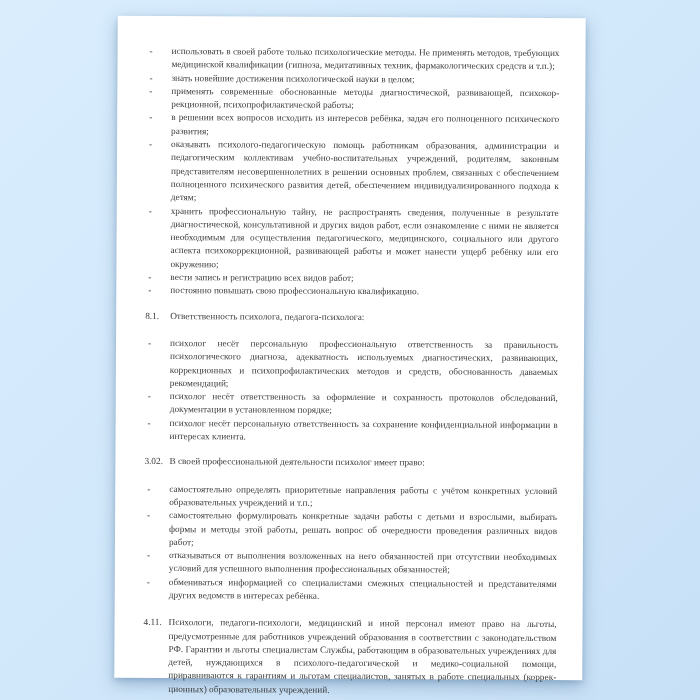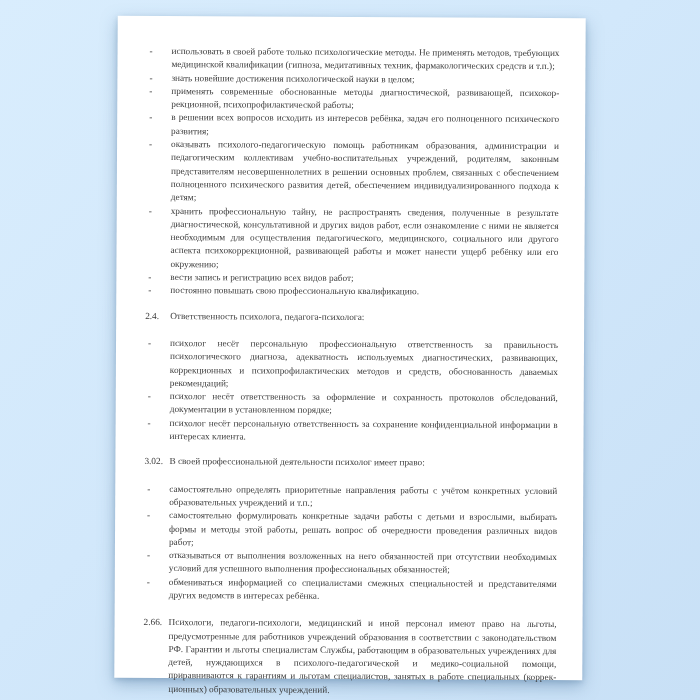--- a/index.html
+++ b/index.html
@@ -67,21 +67,21 @@
       <div class="row">
         <span class="marker">-</span>
         <span class="txt">вести запись и регистрацию всех видов работ;</span>
       </div>
       <div class="row">
         <span class="marker">-</span>
         <span class="txt">постоянно повышать свою профессиональную квалификацию.</span>
       </div>
 
       <div class="row heading">
-        <span class="num">2.4.</span>
+        <span class="num">8.1.</span>
         <span class="txt">Ответственность психолога, педагога-психолога:</span>
       </div>
 
       <div class="row">
         <span class="marker">-</span>
         <span class="txt">психолог несёт персональную профессиональную ответственность за правильность психологического диагноза, адекватность используемых диагностических, развивающих, коррекционных и психопрофилактических методов и средств, обоснованность даваемых рекомендаций;</span>
       </div>
       <div class="row">
         <span class="marker">-</span>
         <span class="txt">психолог несёт ответственность за оформление и сохранность протоколов обследований, документации в установленном порядке;</span>
@@ -107,19 +107,19 @@
       <div class="row">
         <span class="marker">-</span>
         <span class="txt">отказываться от выполнения возложенных на него обязанностей при отсутствии необходимых условий для успешного выполнения профессиональных обязанностей;</span>
       </div>
       <div class="row">
         <span class="marker">-</span>
         <span class="txt">обмениваться информацией со специалистами смежных специальностей и представителями других ведомств в интересах ребёнка.</span>
       </div>
 
       <div class="row para">
-        <span class="num">2.66.</span>
+        <span class="num">4.11.</span>
         <span class="txt">Психологи, педагоги-психологи, медицинский и иной персонал имеют право на льготы, предусмотренные для работников учреждений образования в соответствии с законодательством РФ. Гарантии и льготы специалистам Службы, работающим в образовательных учреждениях для детей, нуждающихся в психолого-педагогической и медико-социальной помощи, приравниваются к гарантиям и льготам специалистов, занятых в работе специальных (коррек-ционных) образовательных учреждений.</span>
       </div>
 
     </div>
   </div>
 </div>
 
 </body></html>

